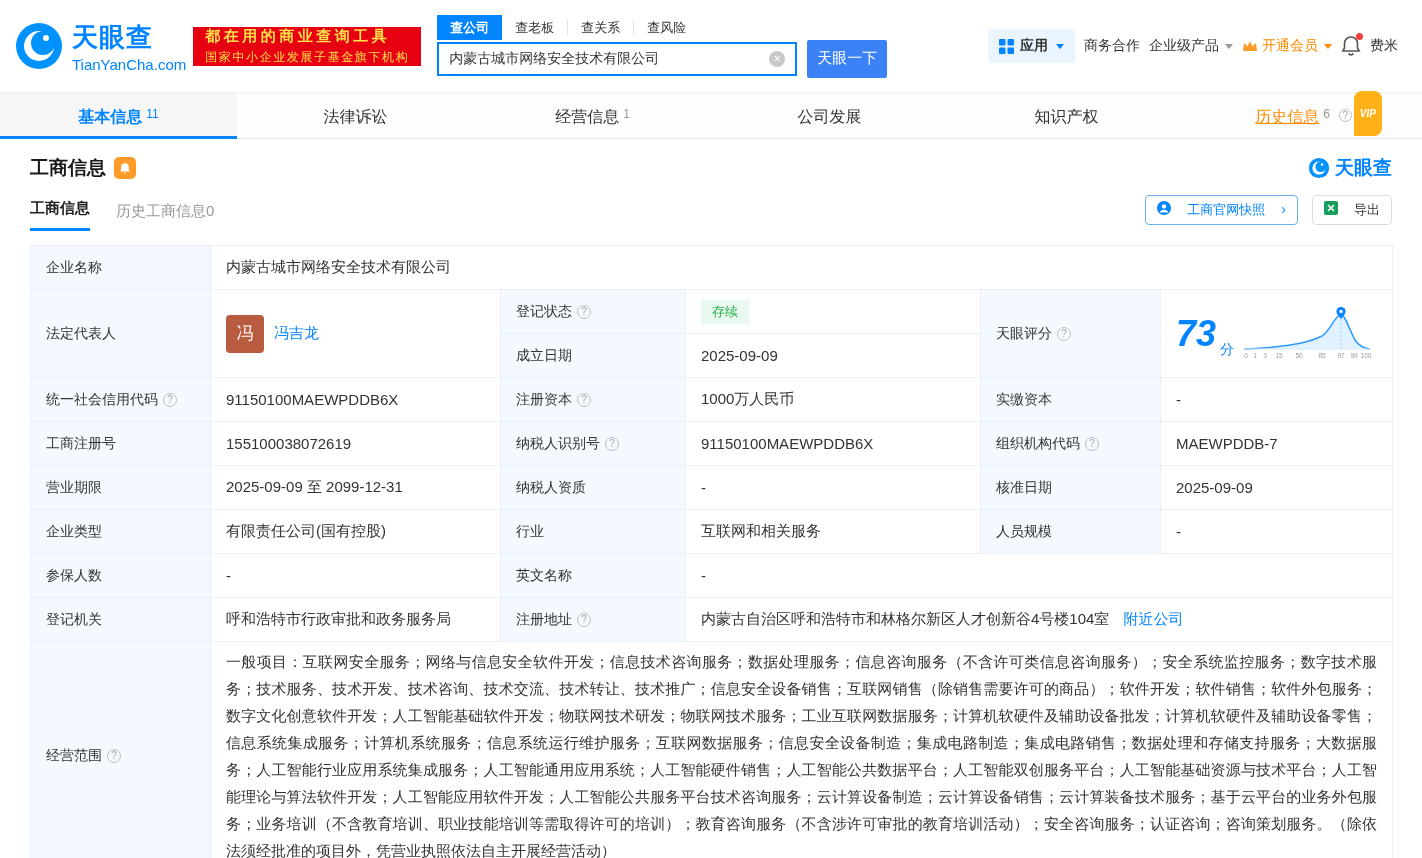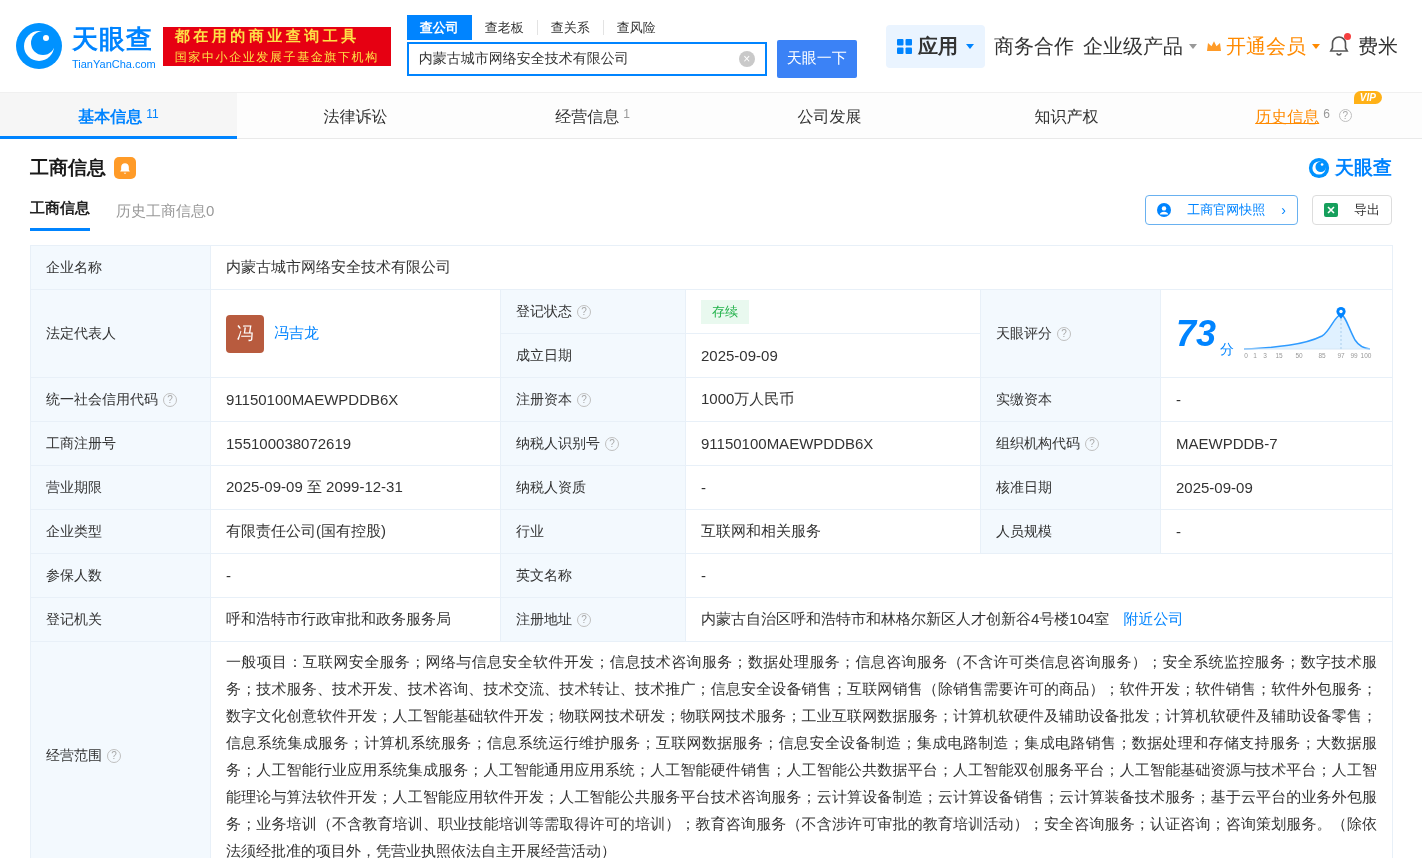--- a/index.html
+++ b/index.html
@@ -4,72 +4,72 @@
 <style>
   * { margin:0; padding:0; box-sizing:border-box; }
   html,body { width:1422px; height:858px; overflow:hidden; background:#fff;
     font-family:"Liberation Sans","DejaVu Sans",sans-serif; color:#333; }
   .interact { cursor:pointer; }
 
   
   .topbar { display:flex; align-items:center; height:92px; padding:0 24px 0 14px; }
   .logo { display:flex; align-items:center; gap:8px; }
   .logo-txt-brand { font-size:26px; font-weight:bold; color:#0084ff; letter-spacing:1px; }
-  .logo-txt-domain { font-size:11px; color:#0084ff; margin-top:1px; }
+  .logo-txt-domain { font-size:15px; color:#0084ff; margin-top:1px; }
   .banner { background:#e60012; color:#fde047; padding:0 12px; margin-left:7px; }
   .banner-l1 { font-size:15px; font-weight:bold; letter-spacing:3.5px; }
   .banner-l2 { font-size:12px; letter-spacing:1.6px; margin-top:3px; }
 
   .search-area { margin-left:16px; }
   .search-tabs { display:flex; align-items:center; height:25px; }
   .search-tab { font-size:13px; color:#333; padding:0 13px; line-height:15px; border-right:1px solid #e3e3e3; }
   .search-tab:last-child { border-right:none; }
   .search-tab.active { background:#0084ff; color:#fff; line-height:25px; height:25px; border-right:none; font-weight:bold; }
   .search-row { display:flex; align-items:center; }
   .search-box { width:360px; height:34px; border:2px solid #0084ff; display:flex; align-items:center; padding:0 10px; background:#fff; }
   .search-box input { border:none; outline:none; flex:1; font-size:14px; color:#333; font-family:inherit; background:transparent; }
   .clear-icon { width:16px; height:16px; border-radius:50%; background:#c9c9c9; color:#fff; font-size:12px; line-height:16px; text-align:center; }
   .clear-icon::after { content:"×"; }
   .search-btn { width:80px; height:38px; margin-left:10px; background:#3b82f6; color:#fff; border:none; font-size:15px; font-family:inherit; border-radius:2px; }
 
-  .right-nav { margin-left:auto; display:flex; align-items:center; gap:9px; font-size:20px;font-family:Liberation Mono, monospace; }
+  .right-nav { margin-left:auto; display:flex; align-items:center; gap:9px; font-size:14px;font-family:Liberation Mono, monospace; }
   .apps-chip { display:flex; align-items:center; gap:6px; background:#eaf4ff; border-radius:4px; padding:8px 11px; font-weight:bold; }
   .caret { width:0; height:0; border-left:4px solid transparent; border-right:4px solid transparent; border-top:5px solid #0084ff; display:inline-block; margin-left:2px; }
   .caret.gray { border-top-color:#999; }
   .caret.orange { border-top-color:#ff8a00; }
   .nav-item { display:flex; align-items:center; gap:4px; }
   .vip-link { color:#ff8a00; }
   .bell-wrap { position:relative; display:flex; }
   .red-dot { position:absolute; top:-2px; right:-2px; width:7px; height:7px; border-radius:50%; background:#f53f3f; }
 
   
   .main-tabs { display:flex; height:47px; border-top:1px solid #f0f0f0; border-bottom:1px solid #e9e9e9; background:#fdfdfd; }
   .mtab { flex:1; display:flex; align-items:center; justify-content:center; font-size:16px; color:#333; position:relative; }
   .mtab-inner { position:relative; display:flex; align-items:flex-start; gap:4px; padding-top:12px; height:100%; }
   .mtab-label { line-height:23px; }
   .mtab-count { font-size:12px; color:#999; margin-top:2px; }
   .mtab.active { background:#f6f6f6; }
   .mtab.active .mtab-label { color:#0084ff; font-weight:bold; }
   .mtab.active .mtab-count { color:#0084ff; }
   .mtab.active::after { content:""; position:absolute; left:0; right:0; bottom:-1px; height:3px; background:#0084ff; }
   .mtab.orange .mtab-label { color:#ff8a00;text-decoration:underline; }
-  .vip-tag { position:absolute; top:-2px; right:-30px; background:#ffb117; color:#fff; font-size:10px; font-weight:bold; font-style:italic; padding:1px 6px; border-radius:8px 8px 8px 0; }
+  .vip-tag { position:absolute; top:-2px; right:-30px; background:#ffb117; color:#fff; font-size:10px; font-weight:bold; font-style:italic; padding:17px 6px; border-radius:8px 8px 8px 0; }
 
   
   .section-head { display:flex; align-items:center; padding:16px 30px 0; }
   .section-title { font-size:19px; font-weight:bold; color:#1a1a1a; }
   .bell-badge { width:22px; height:22px; background:#ff9b28; border-radius:5px; margin-left:8px; display:flex; align-items:center; justify-content:center; }
   .watermark { margin-left:auto; display:flex; align-items:center; gap:5px; color:#0084ff; font-weight:bold; font-size:19px; }
 
   .subtab-row { display:flex; align-items:flex-end; padding:14px 30px 0; }
   .subtab { font-size:15px; padding-bottom:10px; }
   .subtab.active { font-weight:bold; color:#222; border-bottom:3px solid #0084ff; }
   .subtab.muted { color:#999; margin-left:26px; }
   .subtab-actions { margin-left:auto; display:flex; gap:14px; padding-bottom:6px; }
-  .btn { display:flex; align-items:center; gap:16px; font-size:13px; padding:5px 11px; border-radius:4px; background:#fff; }
+  .btn { display:flex; gap:16px; font-size:13px; padding:5px 11px; border-radius:4px; background:#fff; }
   .btn-snapshot { border:1px solid #69b1f0; color:#0084ff; }
   .btn-export { border:1px solid #ddd; color:#333; }
   .arrow::after { content:"›"; font-size:14px; color:#0084ff; }
 
   
   .q { display:inline-block; width:14px; height:14px; border:1px solid #c0c0c0; border-radius:50%; color:#a8a8a8; font-size:10px; line-height:12px; text-align:center; margin-left:5px; vertical-align:1px; }
   .q::after { content:"?"; }
   .q.sm { width:13px; height:13px; line-height:11px; margin-top:4px; }
 
   

